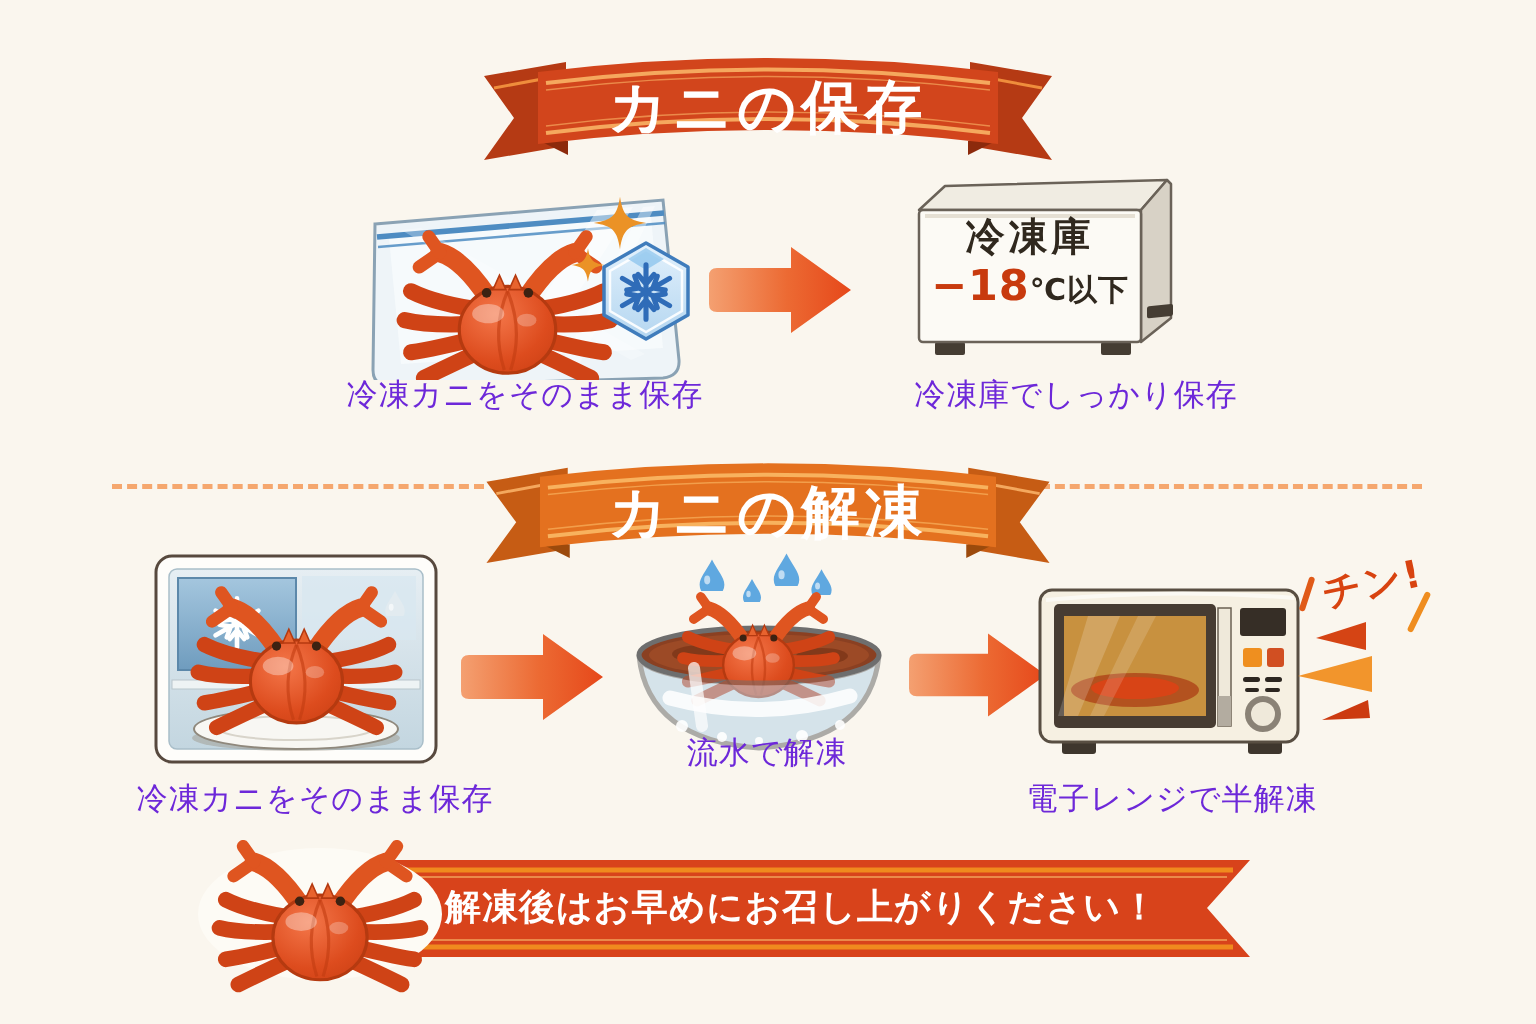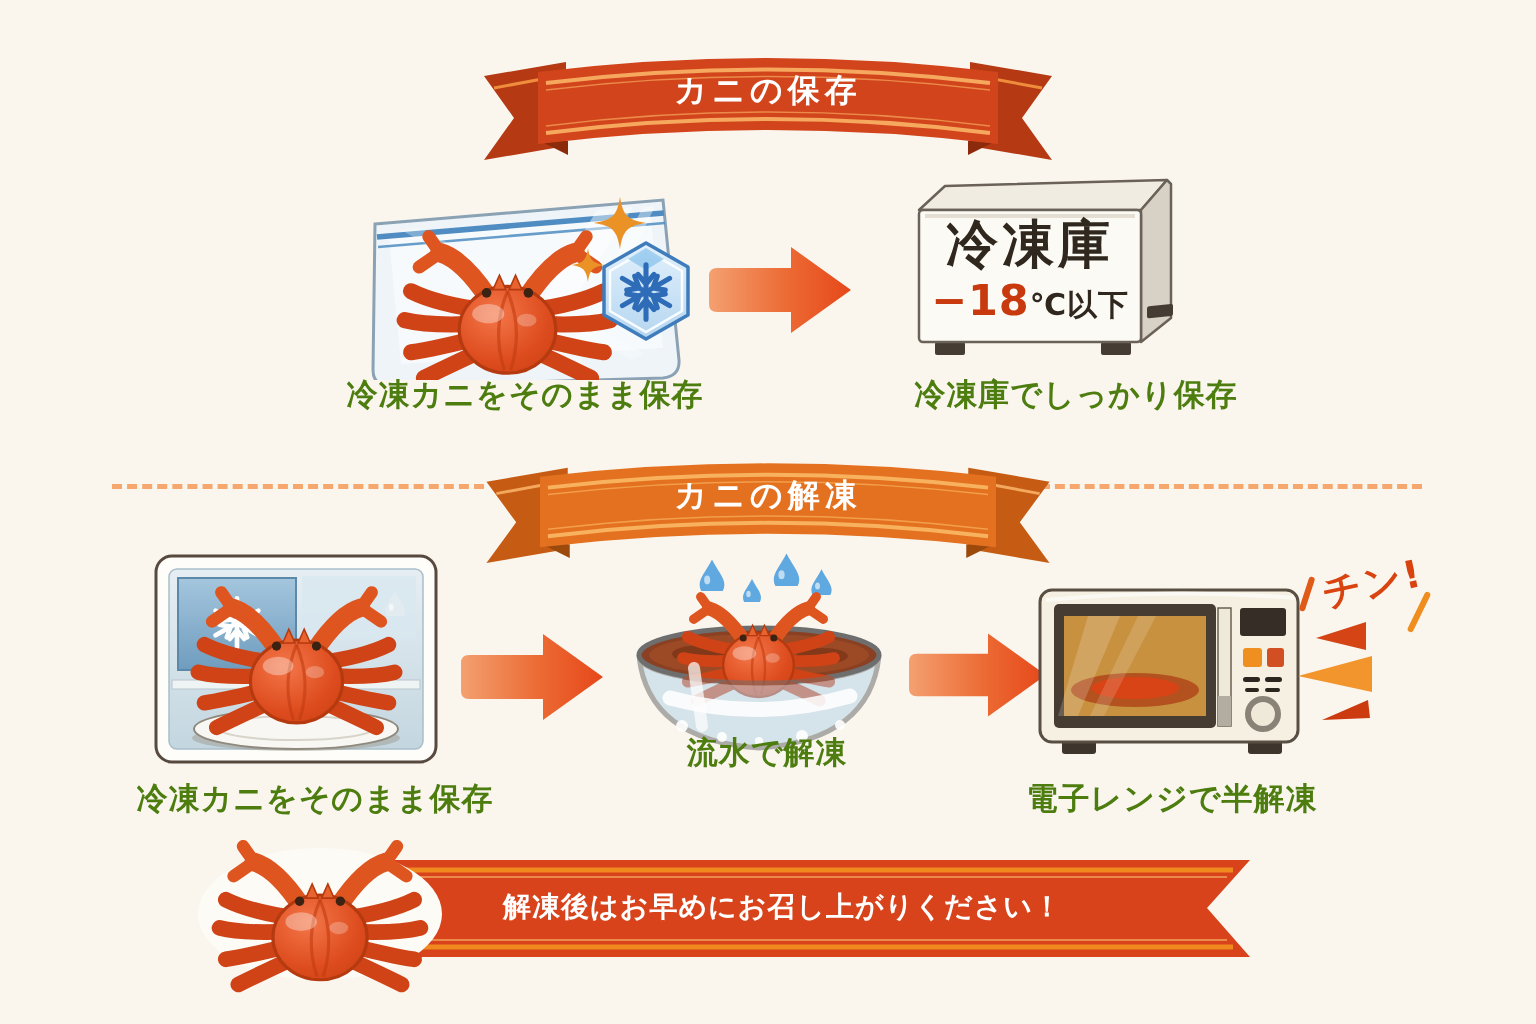--- a/index.html
+++ b/index.html
@@ -1,28 +1,28 @@
 <!DOCTYPE html>
 <html><head>
 <meta charset="utf-8">
 <style>
   html,body{margin:0;padding:0;}
   body{font-family:"DejaVu Sans",sans-serif;}
   #stage{position:relative;width:1536px;height:1024px;background:#faf6ee;overflow:hidden;}
   .abs{position:absolute;}
   
-  .caption{position:absolute;text-align:center;font-weight:700;color:#4d7c0f;font-size:31px;letter-spacing:1px;white-space:nowrap;}
-  
-  .banner-text{position:absolute;width:100%;text-align:center;color:#ffffff;font-weight:800;font-size:32px;letter-spacing:5px;white-space:nowrap;}
-  .footer-text{position:absolute;left:50px;right:130px;top:50%;transform:translateY(-54%);text-align:center;color:#ffffff;font-weight:800;font-size:28px;letter-spacing:1px;white-space:nowrap;}
+  .caption{position:absolute;text-align:center;font-weight:400;color:#6d28d9;font-size:31px;letter-spacing:1px;white-space:nowrap;}
+  
+  .banner-text{position:absolute;width:100%;text-align:center;color:#ffffff;font-weight:800;font-size:58px;letter-spacing:5px;white-space:nowrap;}
+  .footer-text{position:absolute;left:50px;right:130px;top:50%;transform:translateY(-54%);text-align:center;color:#ffffff;font-weight:800;font-size:36px;letter-spacing:1px;white-space:nowrap;}
   
   .dash{position:absolute;border-top:5px dashed #f5a76e;height:0;}
   
   .freezer-label{position:absolute;text-align:center;}
-  .freezer-name{font-size:52px;font-weight:800;color:#30281e;letter-spacing:4px;line-height:1.15;}
+  .freezer-name{font-size:39px;font-weight:800;color:#30281e;letter-spacing:4px;line-height:1.15;}
   .freezer-temp{font-size:30px;font-weight:800;color:#30281e;letter-spacing:1px;}
   .freezer-temp .deg{font-size:43px;color:#c83a0e;text-align:right;}
   
   .ching-text{position:absolute;left:34px;top:2px;font-size:38px;font-weight:800;color:#d84310;transform:rotate(-12deg);white-space:nowrap;letter-spacing:2px;}
   .slash{position:absolute;border-radius:3px;}
 </style>
 </head>
 <body>
 
 <div id="stage">

